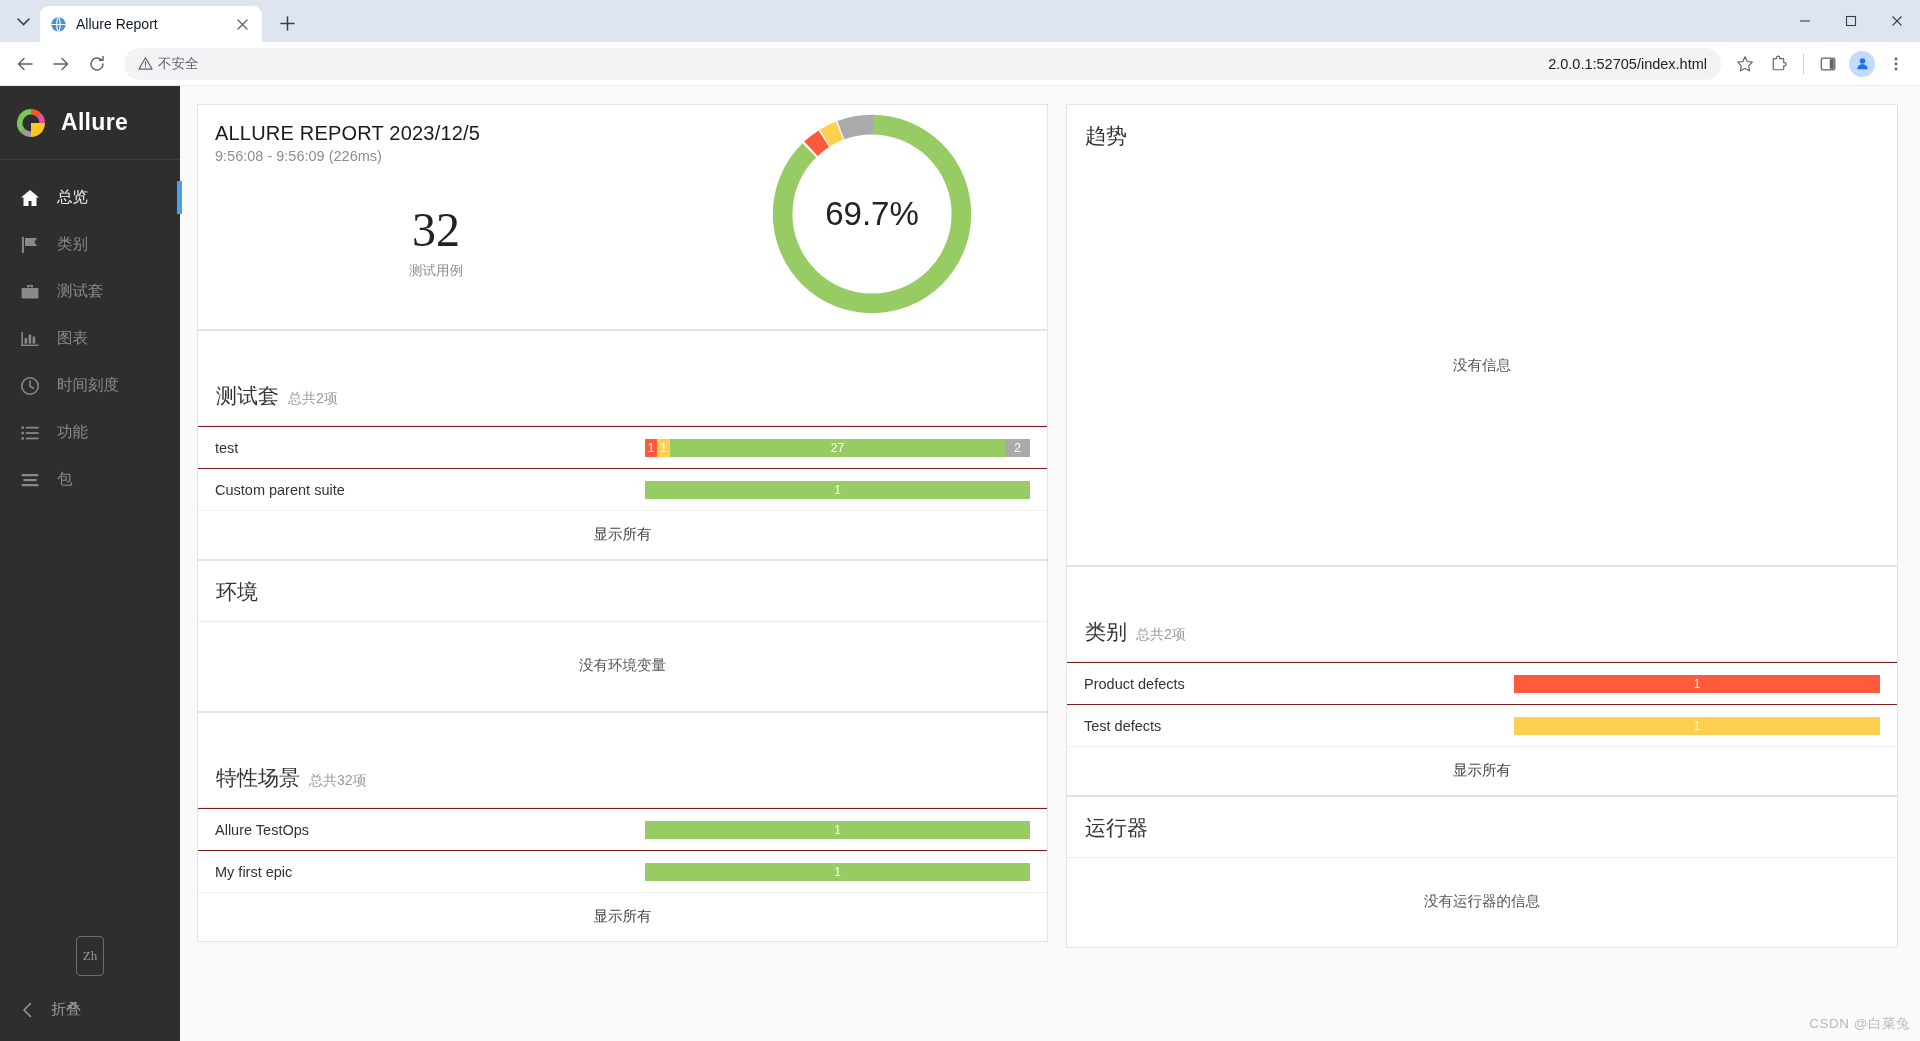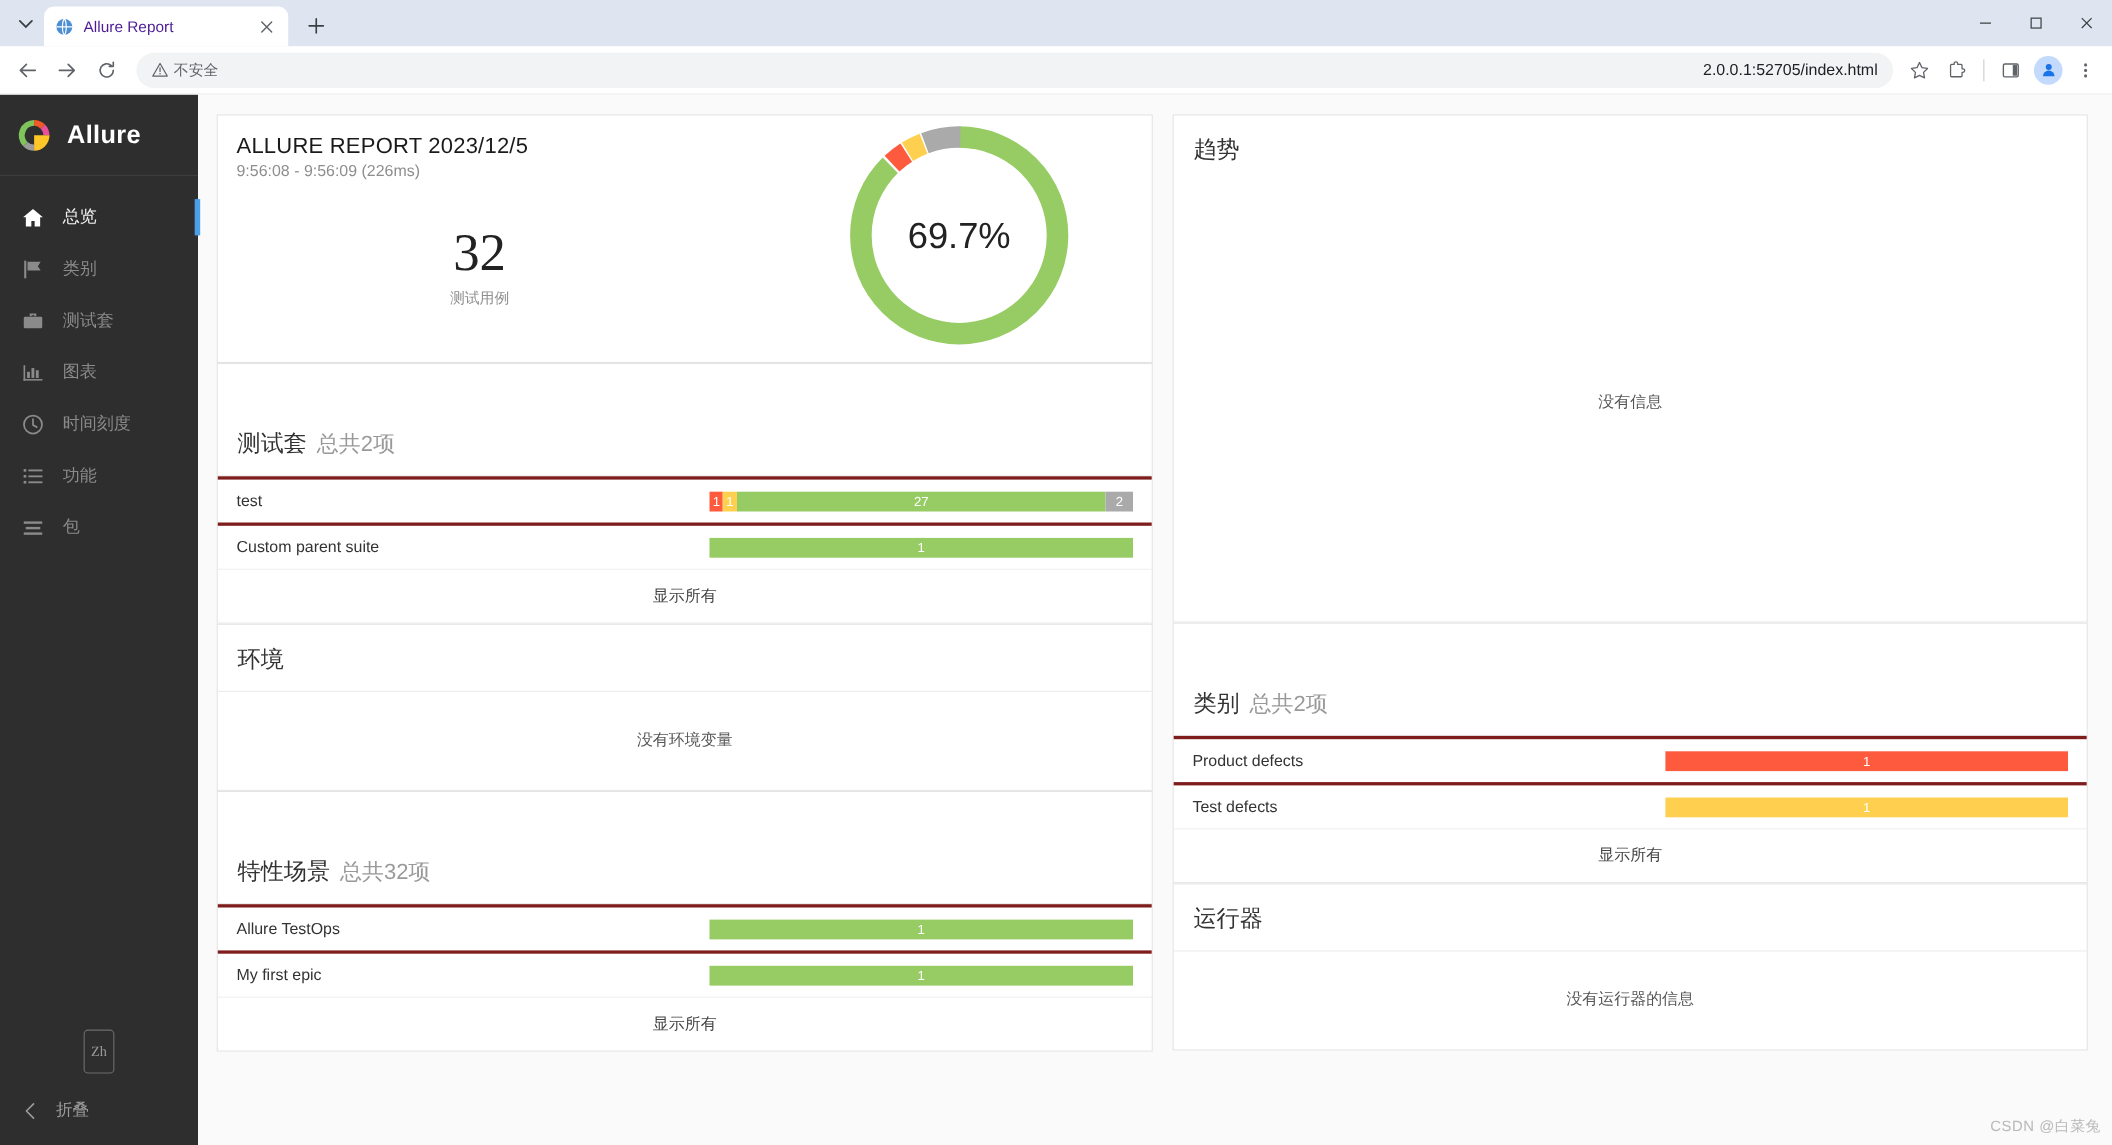--- a/index.html
+++ b/index.html
@@ -22,21 +22,21 @@
     display: flex; align-items: center; justify-content: center;
     color: #3c4043;
   }
   .tab {
     height: 36px; width: 222px; background: #ffffff;
     border-radius: 9px 9px 0 0; display: flex; align-items: center;
     padding: 0 10px; gap: 9px; position: relative;
   }
   .tab-favicon { width: 17px; height: 17px; flex: 0 0 17px; }
   .tab-title {
-    font-size: 14px; color: #4c1d95; flex: 1 1 auto;
+    font-size: 14px; color: #0f172a; flex: 1 1 auto;
     white-space: nowrap; overflow: hidden; text-overflow: ellipsis;
   }
   .tab-close { width: 20px; height: 20px; display: flex; align-items:center; justify-content:center; color:#5f6368; }
   .newtab {
     width: 34px; height: 34px; margin-bottom: 2px; margin-left: 8px;
     display: flex; align-items: center; justify-content: center;
     color: #3c4043;
   }
   .winbtns {
     position: absolute; right: 0; top: 0; height: 42px; display: flex; align-items: center;
@@ -109,30 +109,30 @@
   .col-right { flex: 1 1 auto; }
 
   .widget {
     background: #ffffff; border: 1px solid #e4e4e4;
   }
   .widget-head {
     padding: 17px 18px 15px 18px;
     display: flex; align-items: baseline; gap: 9px;
   }
   .widget-title { font-size: 21px; color: #333; }
-  .widget-sub { font-size: 20px; color: #999; margin-top: 42px; }
+  .widget-sub { font-size: 14px; color: #999; margin-top: 42px; }
   .widget-divider { height: 1px; background: #ececec; }
 
   .empty-msg {
     text-align: center; color: #555; font-size: 14.5px; padding: 34px 0 36px 0;
   }
 
   .bar-row {
     display: flex; align-items: center; height: 42px;
-    border-top: 3px solid #7f1d1d; padding: 0 17px;
+    border-top: 1px solid #7f1d1d; padding: 0 17px;
   }
   .bar-row:first-of-type { border-top: none; }
   .bar-label { font-size: 14.5px; color: #333; flex: 0 0 auto; width: 430px; }
   .bar-track { flex: 1 1 auto; display: flex; height: 18px; }
   .bar-seg {
     display: flex; align-items: center; justify-content: center;
     color: #ffffff; font-size: 12px; min-width: 0;
   }
   .showall {
     text-align: center; color: #444; font-size: 14.5px; padding: 14px 0 15px 0;

